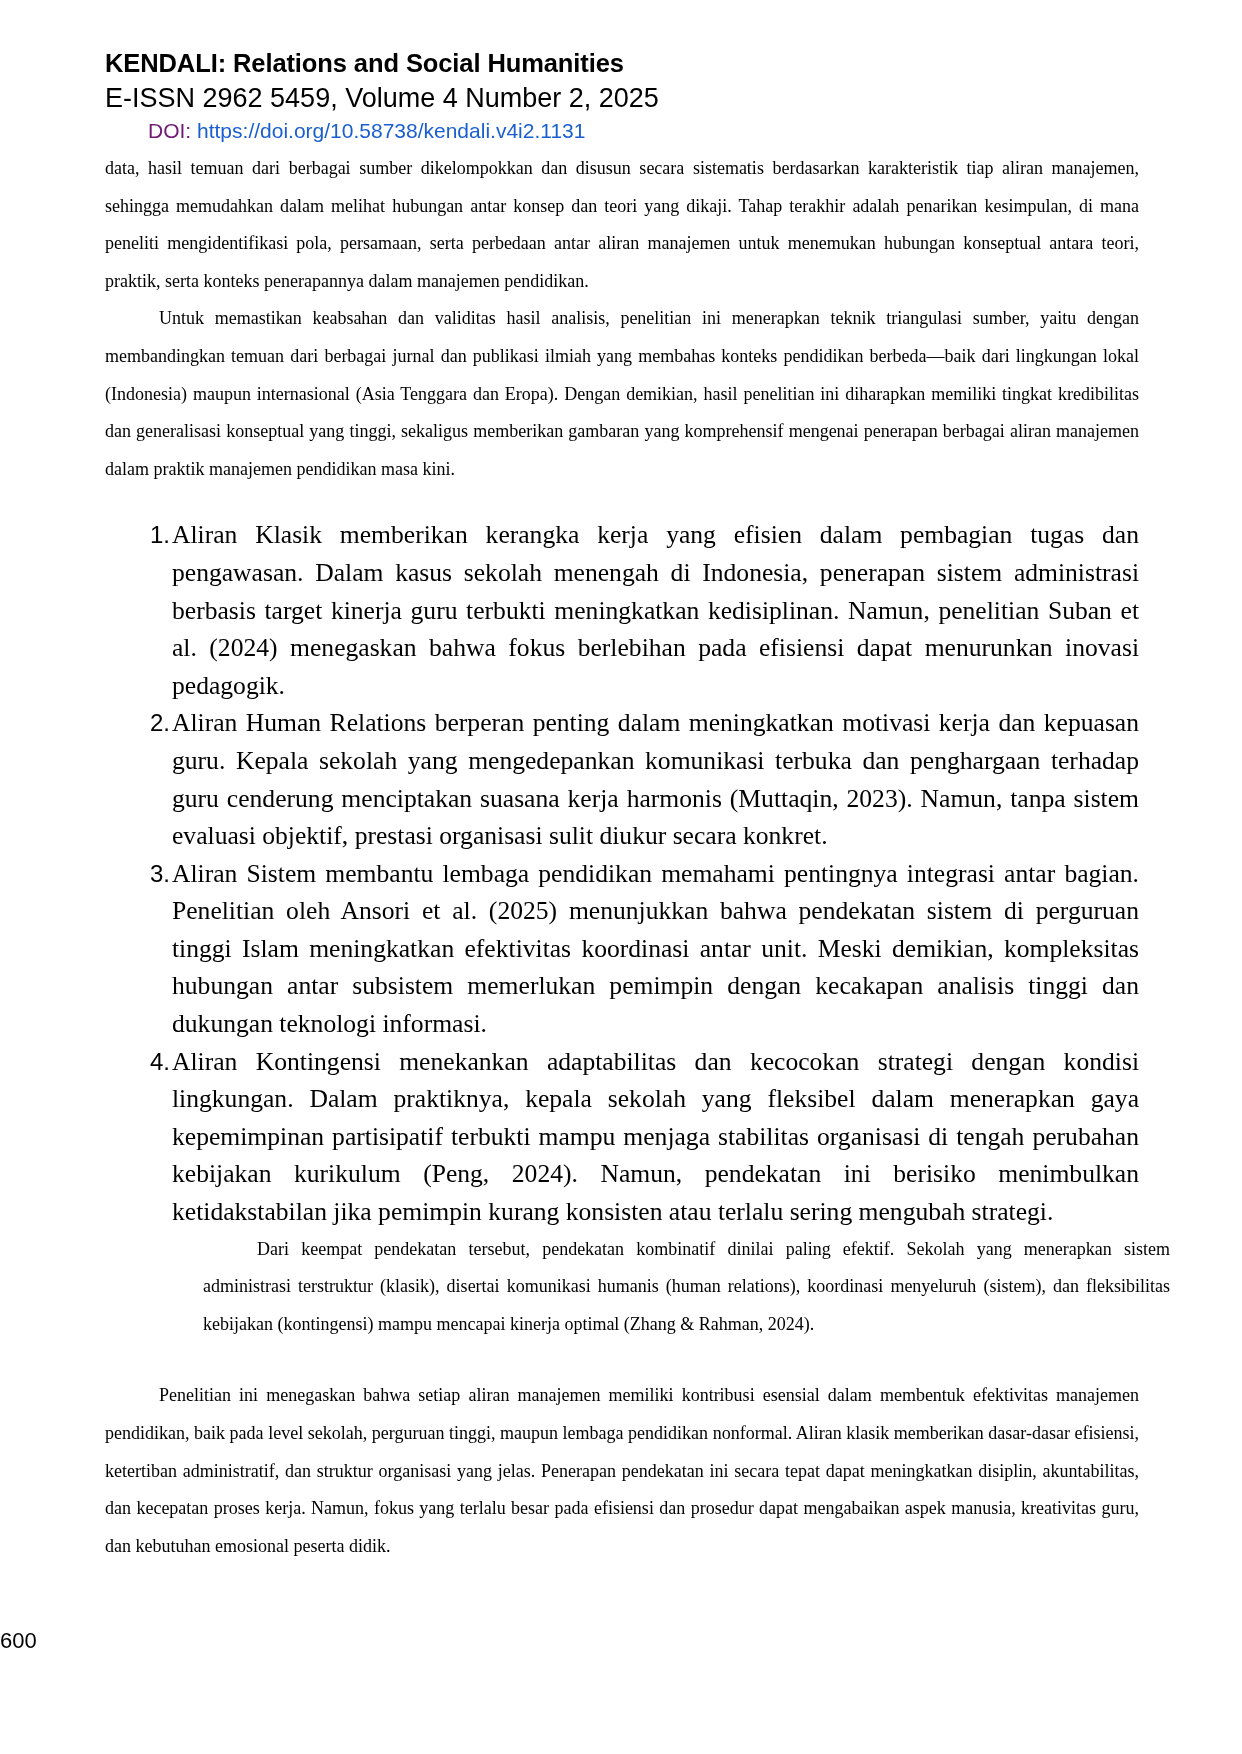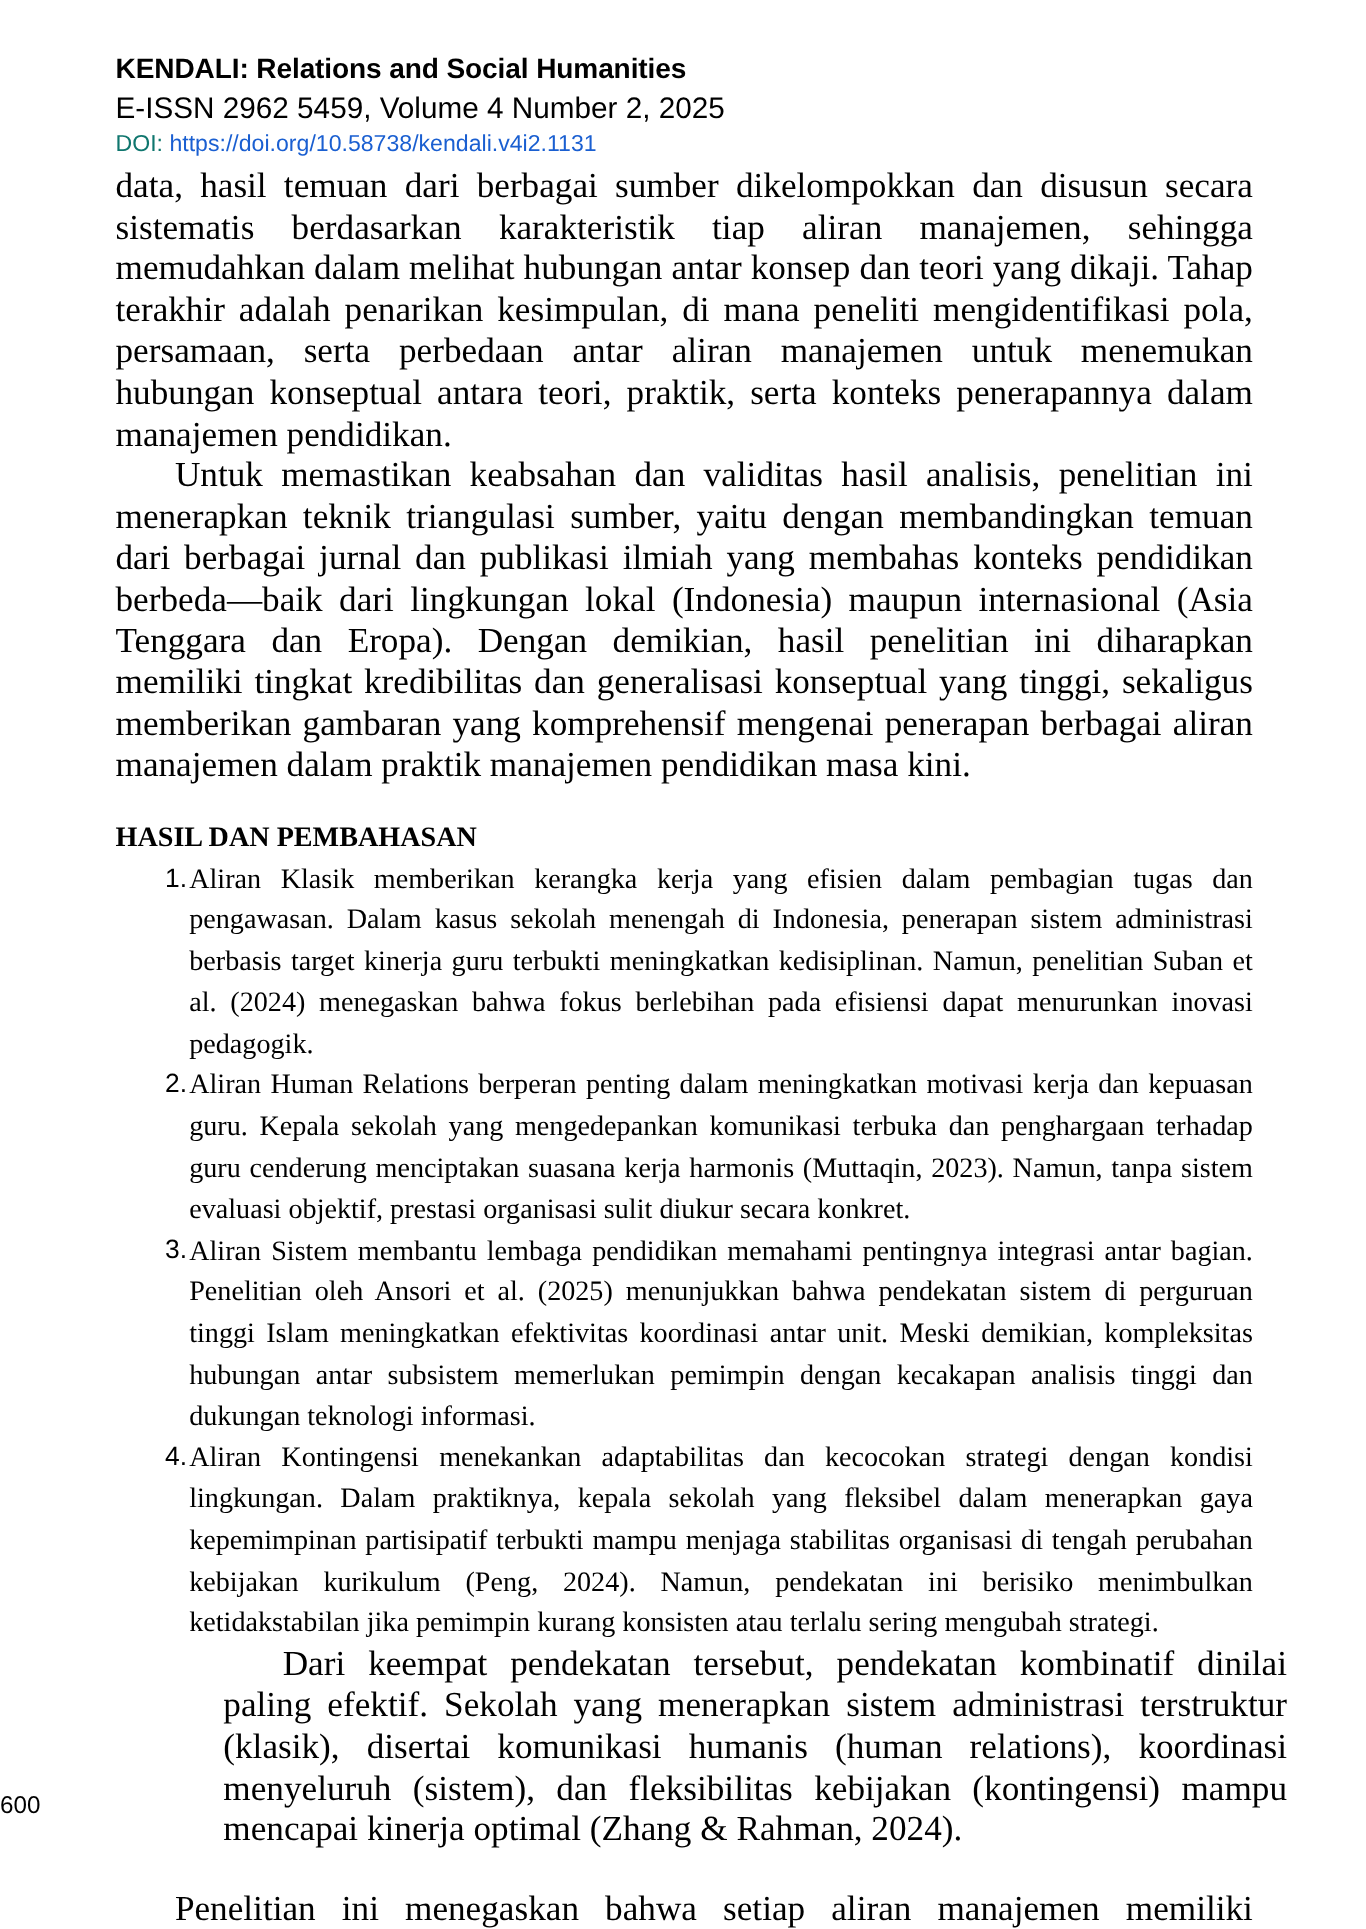--- a/index.html
+++ b/index.html
@@ -43,42 +43,42 @@
   }
   .masthead .doi-line {
     font-family: "Liberation Sans", sans-serif;
     font-weight: normal;
     font-size: 21px;
     line-height: 1.30;
     color: #000000;
     margin-top: 1px;
     white-space: nowrap;
   }
-  .masthead .doi-line .doi-label { color: #0f766e; }
+  .masthead .doi-line .doi-label { color: #701a75; margin-left: 43px; }
   .masthead .doi-line .doi-url {
     color: #1a5fd1;
     text-decoration: none;
   }
 
   
   .body-col {
     position: absolute;
     left: 105px;
     top: 150px;
     width: 1034px;
   }
 
   p.para, li.item, h2.heading {
     font-family: "Liberation Serif", "DejaVu Serif", serif;
     color: #000000;
     margin: 0;
   }
 
   p.para {
-    font-size: 32px;
+    font-size: 18px;
     line-height: 37.6px;
     text-align: justify;
     text-justify: inter-word;
     hyphens: none;
   }
   p.para.indent  { text-indent: 54px; }
   p.para.noindent{ text-indent: 0; }
 
   h2.heading {
     font-size: 25.6px;
@@ -153,21 +153,20 @@
   </div>
 
   <div class="body-col">
 
     <p class="para noindent">data, hasil temuan dari berbagai sumber dikelompokkan dan disusun secara sistematis berdasarkan karakteristik tiap aliran manajemen, sehingga memudahkan dalam melihat hubungan antar konsep dan teori yang dikaji. Tahap terakhir adalah penarikan kesimpulan, di mana peneliti mengidentifikasi pola, persamaan, serta perbedaan antar aliran manajemen untuk menemukan hubungan konseptual antara teori, praktik, serta konteks penerapannya dalam manajemen pendidikan.</p>
 
     <p class="para indent">Untuk memastikan keabsahan dan validitas hasil analisis, penelitian ini menerapkan teknik triangulasi sumber, yaitu dengan membandingkan temuan dari berbagai jurnal dan publikasi ilmiah yang membahas konteks pendidikan berbeda—baik dari lingkungan lokal (Indonesia) maupun internasional (Asia Tenggara dan Eropa). Dengan demikian, hasil penelitian ini diharapkan memiliki tingkat kredibilitas dan generalisasi konseptual yang tinggi, sekaligus memberikan gambaran yang komprehensif mengenai penerapan berbagai aliran manajemen dalam praktik manajemen pendidikan masa kini.</p>
 
     <div class="gap-before-heading"></div>
 
-    <h2 class="heading">HASIL DAN PEMBAHASAN</h2>
 
 
     <ol class="aliran-list">
       <li class="item">
         <span class="marker"></span><span class="term">Aliran Klasik</span><span> memberikan kerangka kerja yang efisien dalam pembagian tugas dan pengawasan. Dalam kasus sekolah menengah di Indonesia, penerapan sistem administrasi berbasis target kinerja guru terbukti meningkatkan kedisiplinan. Namun, penelitian Suban et al. (2024) menegaskan bahwa fokus berlebihan pada efisiensi dapat menurunkan inovasi pedagogik.</span>
       </li>
       <li class="item">
         <span class="marker"></span><span class="term">Aliran Human Relations</span><span> berperan penting dalam meningkatkan motivasi kerja dan kepuasan guru. Kepala sekolah yang mengedepankan komunikasi terbuka dan penghargaan terhadap guru cenderung menciptakan suasana kerja harmonis (Muttaqin, 2023). Namun, tanpa sistem evaluasi objektif, prestasi organisasi sulit diukur secara konkret.</span>
       </li>
       <li class="item">

